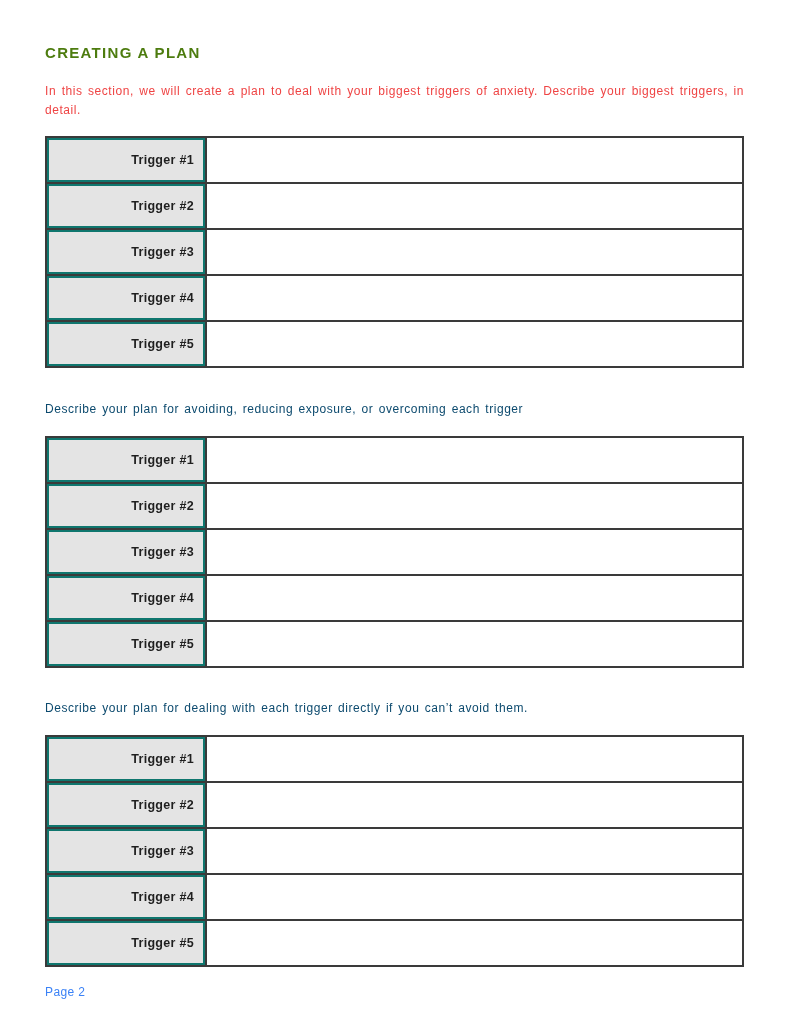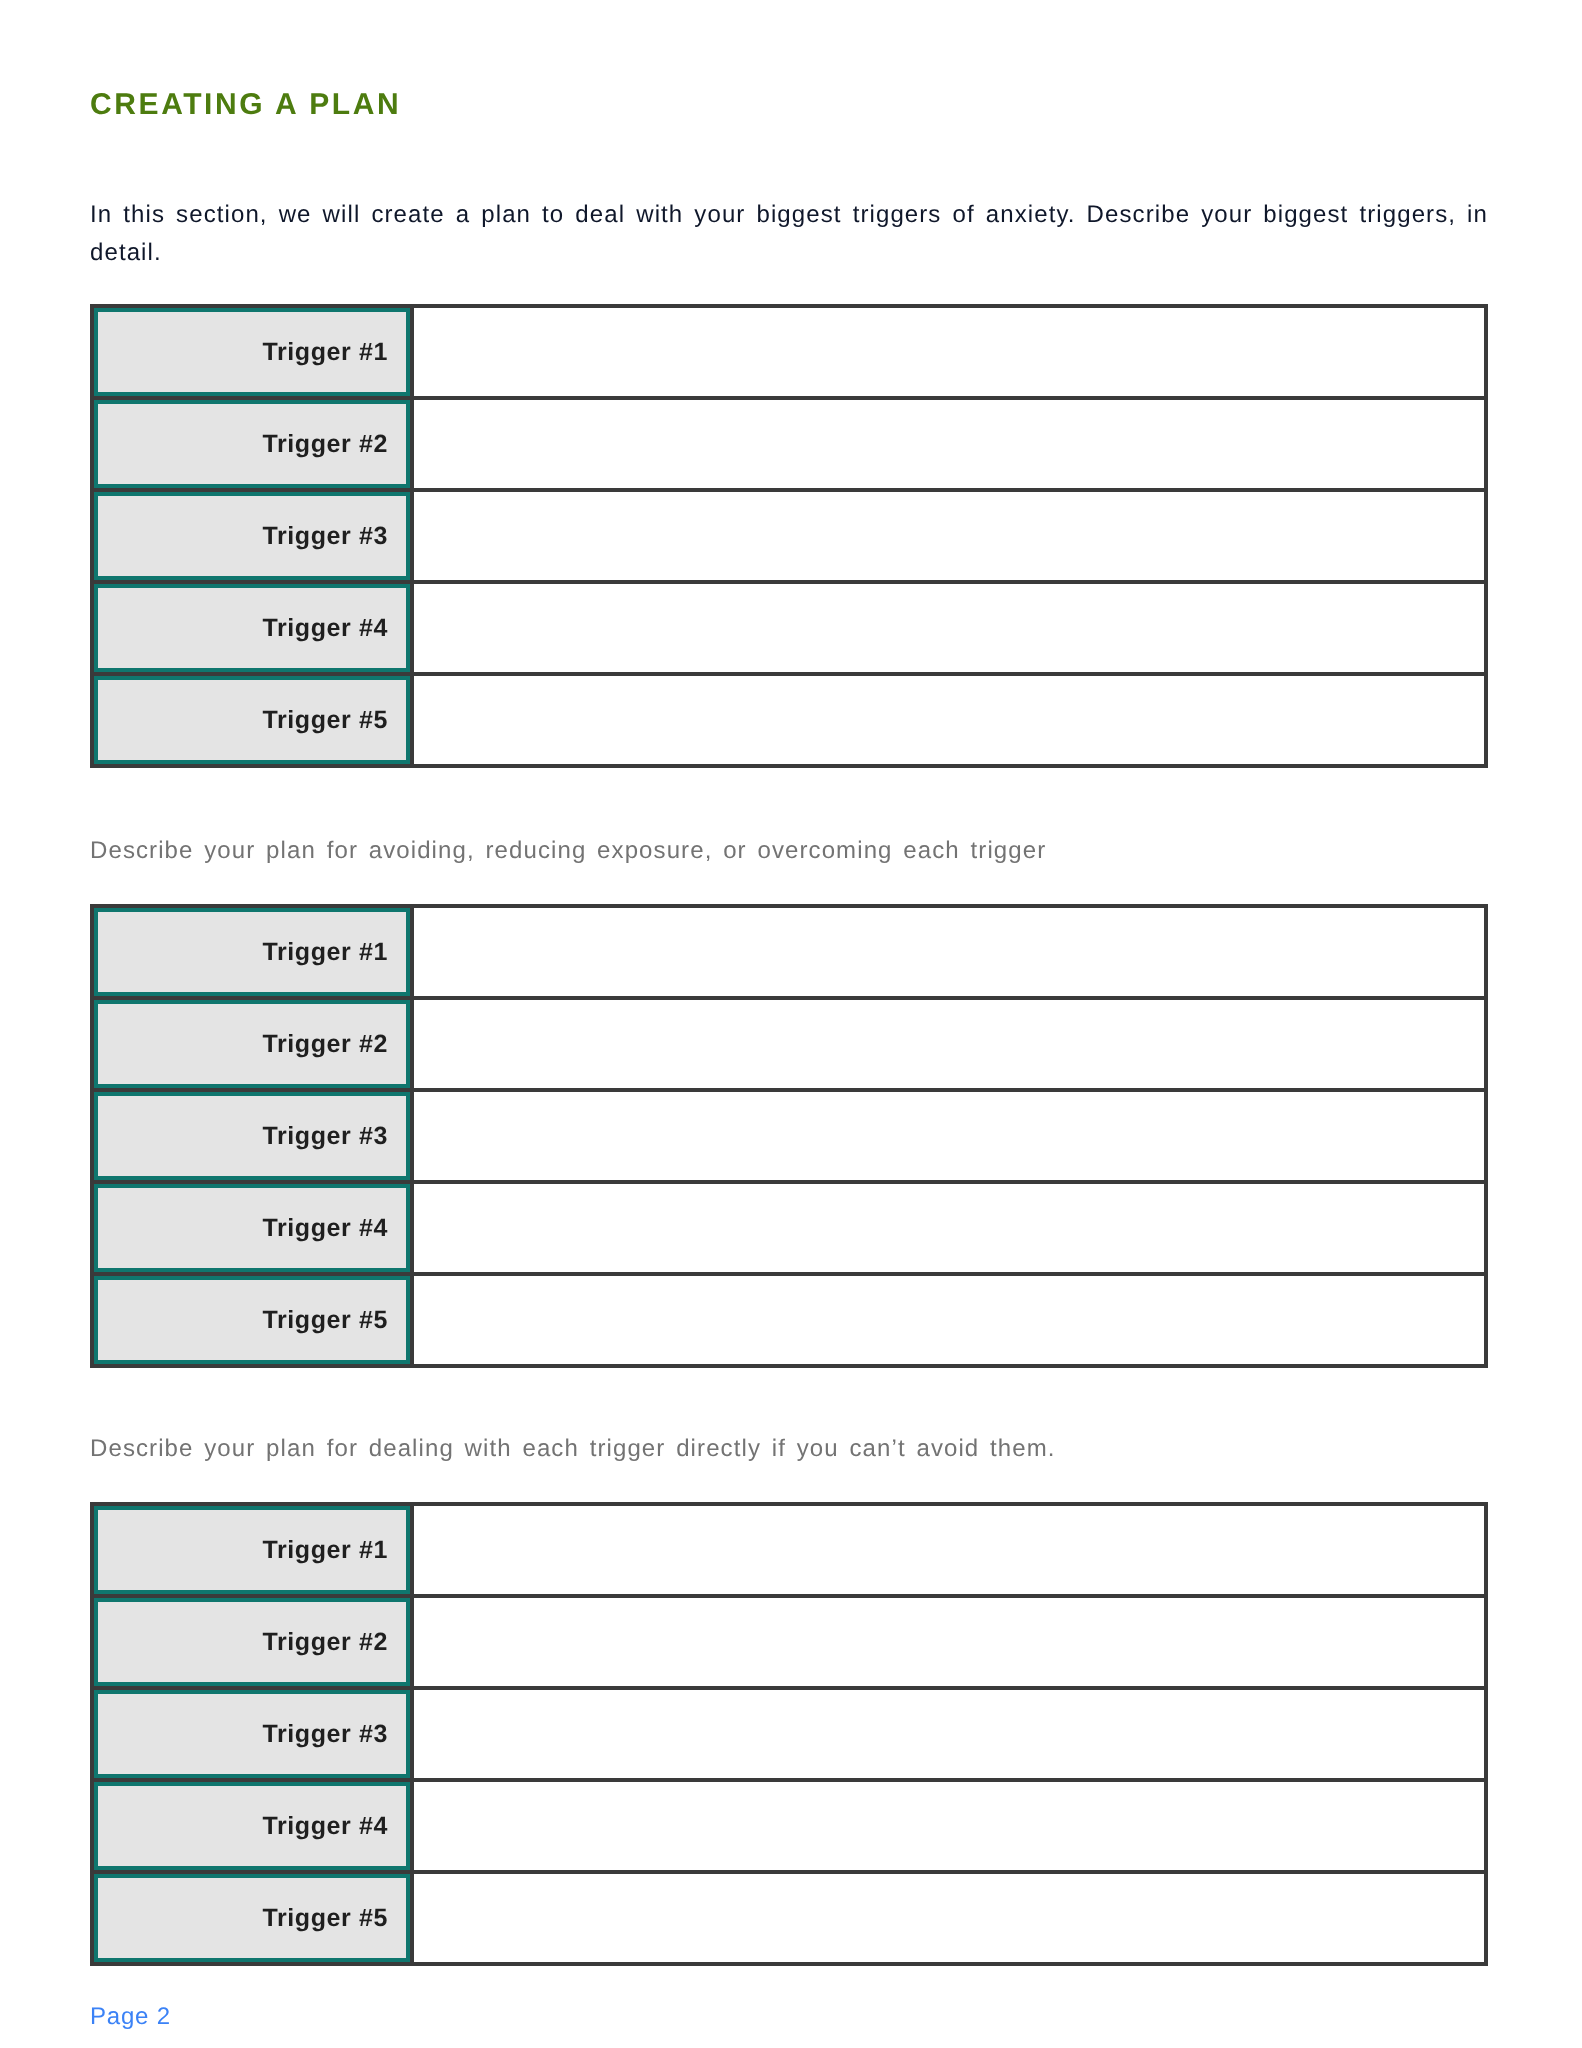--- a/index.html
+++ b/index.html
@@ -17,34 +17,34 @@
     overflow: hidden;
   }
   .doc-title {
     font-size: 15px;
     line-height: 19px;
     font-weight: bold;
     letter-spacing: 1.3px;
     color: #4d7c0f;
   }
   .intro {
-    margin-top: 36px;
+    margin-top: 20px;
     font-size: 12px;
     line-height: 19px;
     letter-spacing: 0.55px;
     word-spacing: 1.5px;
     text-align: justify;
-    color: #0f172a;
+    color: #ef4444;
   }
   .prompt {
     font-size: 12px;
     line-height: 15px;
     letter-spacing: 0.55px;
     word-spacing: 1.5px;
-    color: #737373;
+    color: #0c4a6e;
   }
   .prompt-2 { margin-top: 34px; }
   .prompt-3 { margin-top: 33px; }
   table.triggers {
     width: 100%;
     border-collapse: collapse;
     table-layout: fixed;
   }
   .table-1 { margin-top: 16px; }
   .table-2 { margin-top: 19px; }

